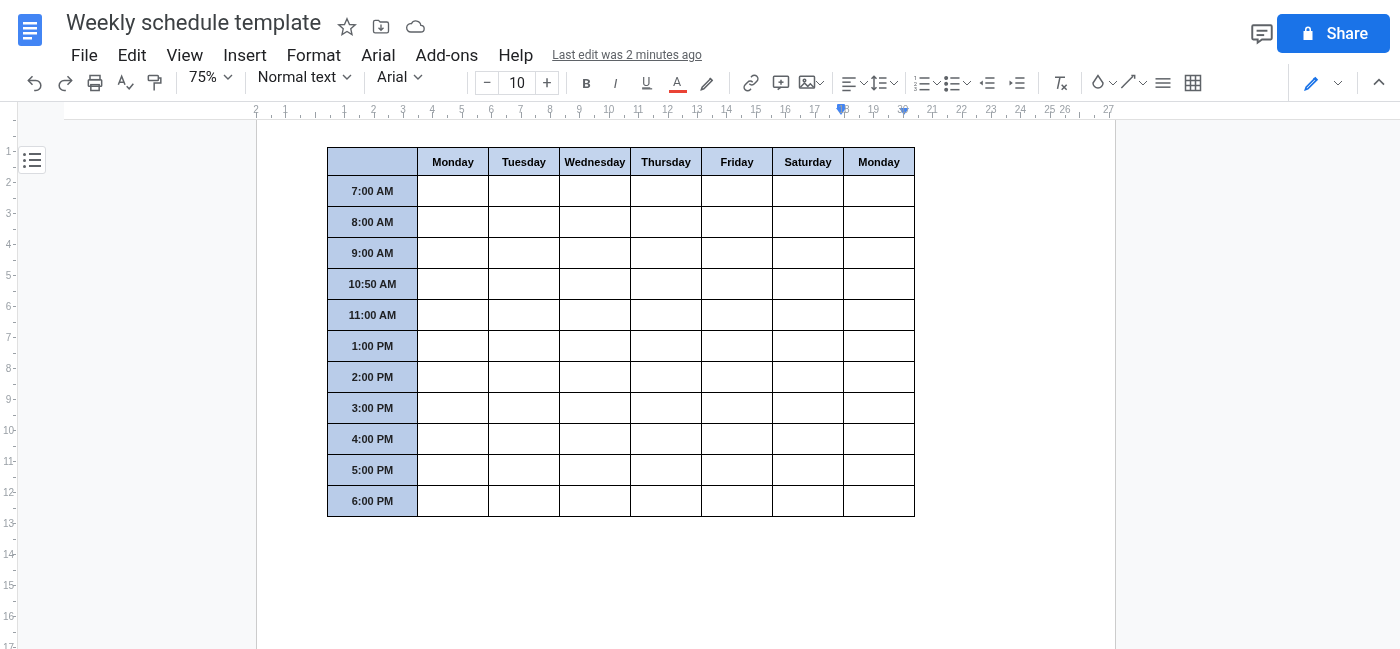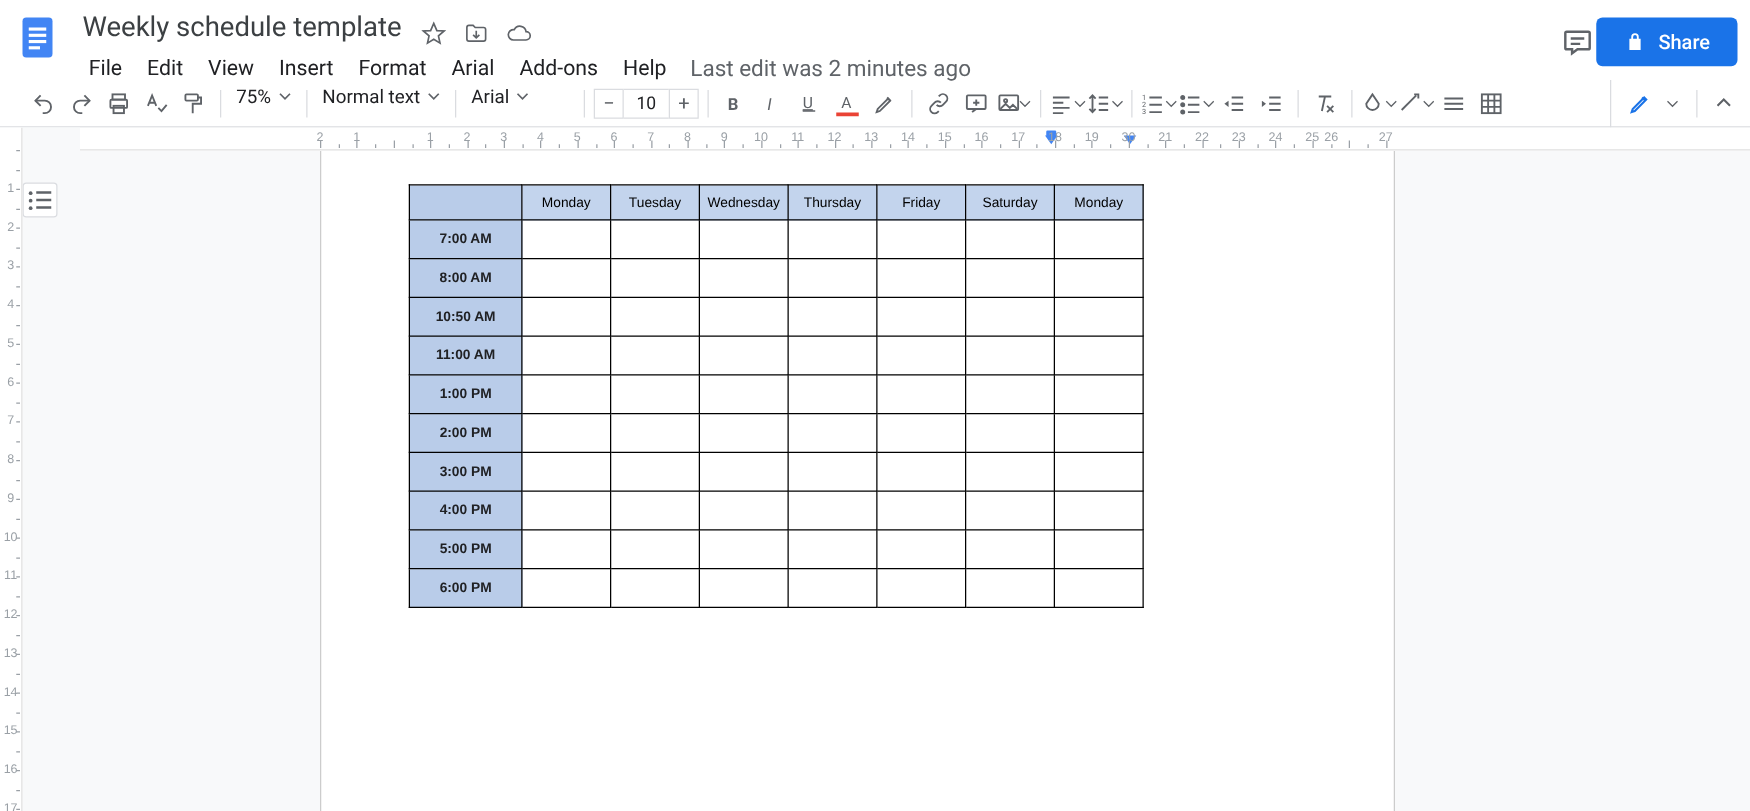--- a/index.html
+++ b/index.html
@@ -20,21 +20,21 @@
   .docbar{display:flex;align-items:flex-start;padding:8px 10px 0 10px;gap:12px;height:64px}
   .app-logo{width:40px;height:40px;border-radius:4px;display:flex;align-items:center;justify-content:center;margin-top:2px}
   .app-logo svg{width:36px;height:36px}
   .title-col{flex:1;display:flex;flex-direction:column;min-width:0}
   .title-row{display:flex;align-items:flex-end;gap:12px}
   .doc-title{font-size:22px;color:#3c4043;letter-spacing:0;padding:2px 4px;border-radius:4px}
   .title-icons{display:flex;align-items:center;gap:14px;color:var(--g-grey)}
   .icon-btn{display:inline-flex;align-items:center;justify-content:center;width:20px;height:20px;color:var(--g-grey)}
   .menu-row{display:flex;align-items:center;gap:2px;margin-top:4px;font-family:Roboto,Arial,sans-serif}
   .menu-item{padding:4px 9px;font-size:17px;color:var(--g-text);border-radius:4px;cursor:pointer}
-  .last-edit{margin-left:8px;font-size:18px;color:var(--g-grey);cursor:pointer}
+  .last-edit{margin-left:8px;font-size:12px;color:var(--g-grey);text-decoration:underline;cursor:pointer}
   .right-bar{display:flex;align-items:center;gap:2px;margin-top:6px}
   .share-btn{display:flex;align-items:center;gap:10px;background:var(--g-blue);color:#fff;border:none;border-radius:5px;padding:10px 22px;font-size:16px;font-weight:500;font-family:Roboto,Arial,sans-serif;cursor:pointer}
   .share-btn svg{width:18px;height:18px}
   .comments-icon{width:26px;height:26px;color:var(--g-grey)}
   
   .toolbar-wrap{border-bottom:1px solid var(--g-border);height:38px;display:flex;align-items:center;padding:0 6px 0 20px;gap:0;font-family:Roboto,Arial,sans-serif}
   .tb-btn{display:inline-flex;align-items:center;justify-content:center;width:30px;height:30px;color:var(--g-grey);border-radius:2px;cursor:pointer}
   .tb-btn svg{width:20px;height:20px}
   .tb-sep{width:1px;height:22px;background:var(--g-border);margin:0 6px}
   .tb-text{display:inline-flex;align-items:flex-start;height:30px;padding:0 6px;color:var(--g-text);font-size:15px;gap:6px;cursor:pointer}
@@ -66,21 +66,21 @@
   .h-ruler .tickb{position:absolute;top:10px;width:1px;height:6px;background:var(--ruler-grey)}
   .margin-marker{position:absolute;top:6px;width:0;height:0;border-left:5px solid transparent;border-right:5px solid transparent;border-top:7px solid var(--g-blue2);transform:translateX(-5px)}
   .margin-marker.right{border-top-color:var(--g-blue2)}
   .indent-marker{position:absolute;top:2px;width:8px;height:5px;background:var(--g-blue2);transform:translateX(-4px);border-radius:1px}
   .page{width:860px;background:#fff;margin:0 0 40px 192px;border:1px solid #ccc;border-top:none;padding:27px 70px 40px 70px;min-height:700px}
   
   .sched{border-collapse:collapse;width:588px;table-layout:fixed;font-family:Arial}
   .sched td{border:1.2px solid #000;height:31px;padding:0;text-align:center;vertical-align:middle}
   .sched tr.header1 td{background:#fff;font-size:18px;font-weight:700;color:var(--doc-navy);text-align:left;padding-left:4px}
   .sched tr.header1 td.empty, .sched tr.header2 td.corner{background:var(--cell-blue)}
-  .sched tr.header2 td{background:var(--cell-blue-light);font-size:11px;font-weight:400;color:#000;height:28px}
+  .sched tr.header2 td{background:var(--cell-blue-light);font-size:11px;font-weight:700;color:#000;height:28px}
   .sched td.timecol{background:var(--cell-blue);font-size:11px;font-weight:700;width:90px}
   .sched col.c-time{width:90px}
   .sched col.c-day{width:71px}
   .sched tr.header1 td.last{position:relative}
   .table-menu{position:absolute;right:2px;top:2px;width:14px;height:14px;border:1px solid #bbb;background:#f1f1f1;display:flex;align-items:center;justify-content:center;border-radius:2px}
   .table-menu svg{width:8px;height:8px;opacity:.55}
   .cursor-caret{display:inline-block;width:1px;height:18px;background:#000;vertical-align:middle}
   .chev{display:inline-block}
   .chev svg{width:10px;height:10px}
 </style>
@@ -599,20 +599,30 @@
               <td class="timecol">8:00 AM</td>
               <td></td>
               <td></td>
               <td></td>
               <td></td>
               <td></td>
               <td></td>
               <td></td>
             </tr>
             <tr>
+              <td class="timecol">9:00 AM</td>
+              <td></td>
+              <td></td>
+              <td></td>
+              <td></td>
+              <td></td>
+              <td></td>
+              <td></td>
+            </tr>
+            <tr>
               <td class="timecol">10:50 AM</td>
               <td></td>
               <td></td>
               <td></td>
               <td></td>
               <td></td>
               <td></td>
               <td></td>
             </tr>
             <tr>

